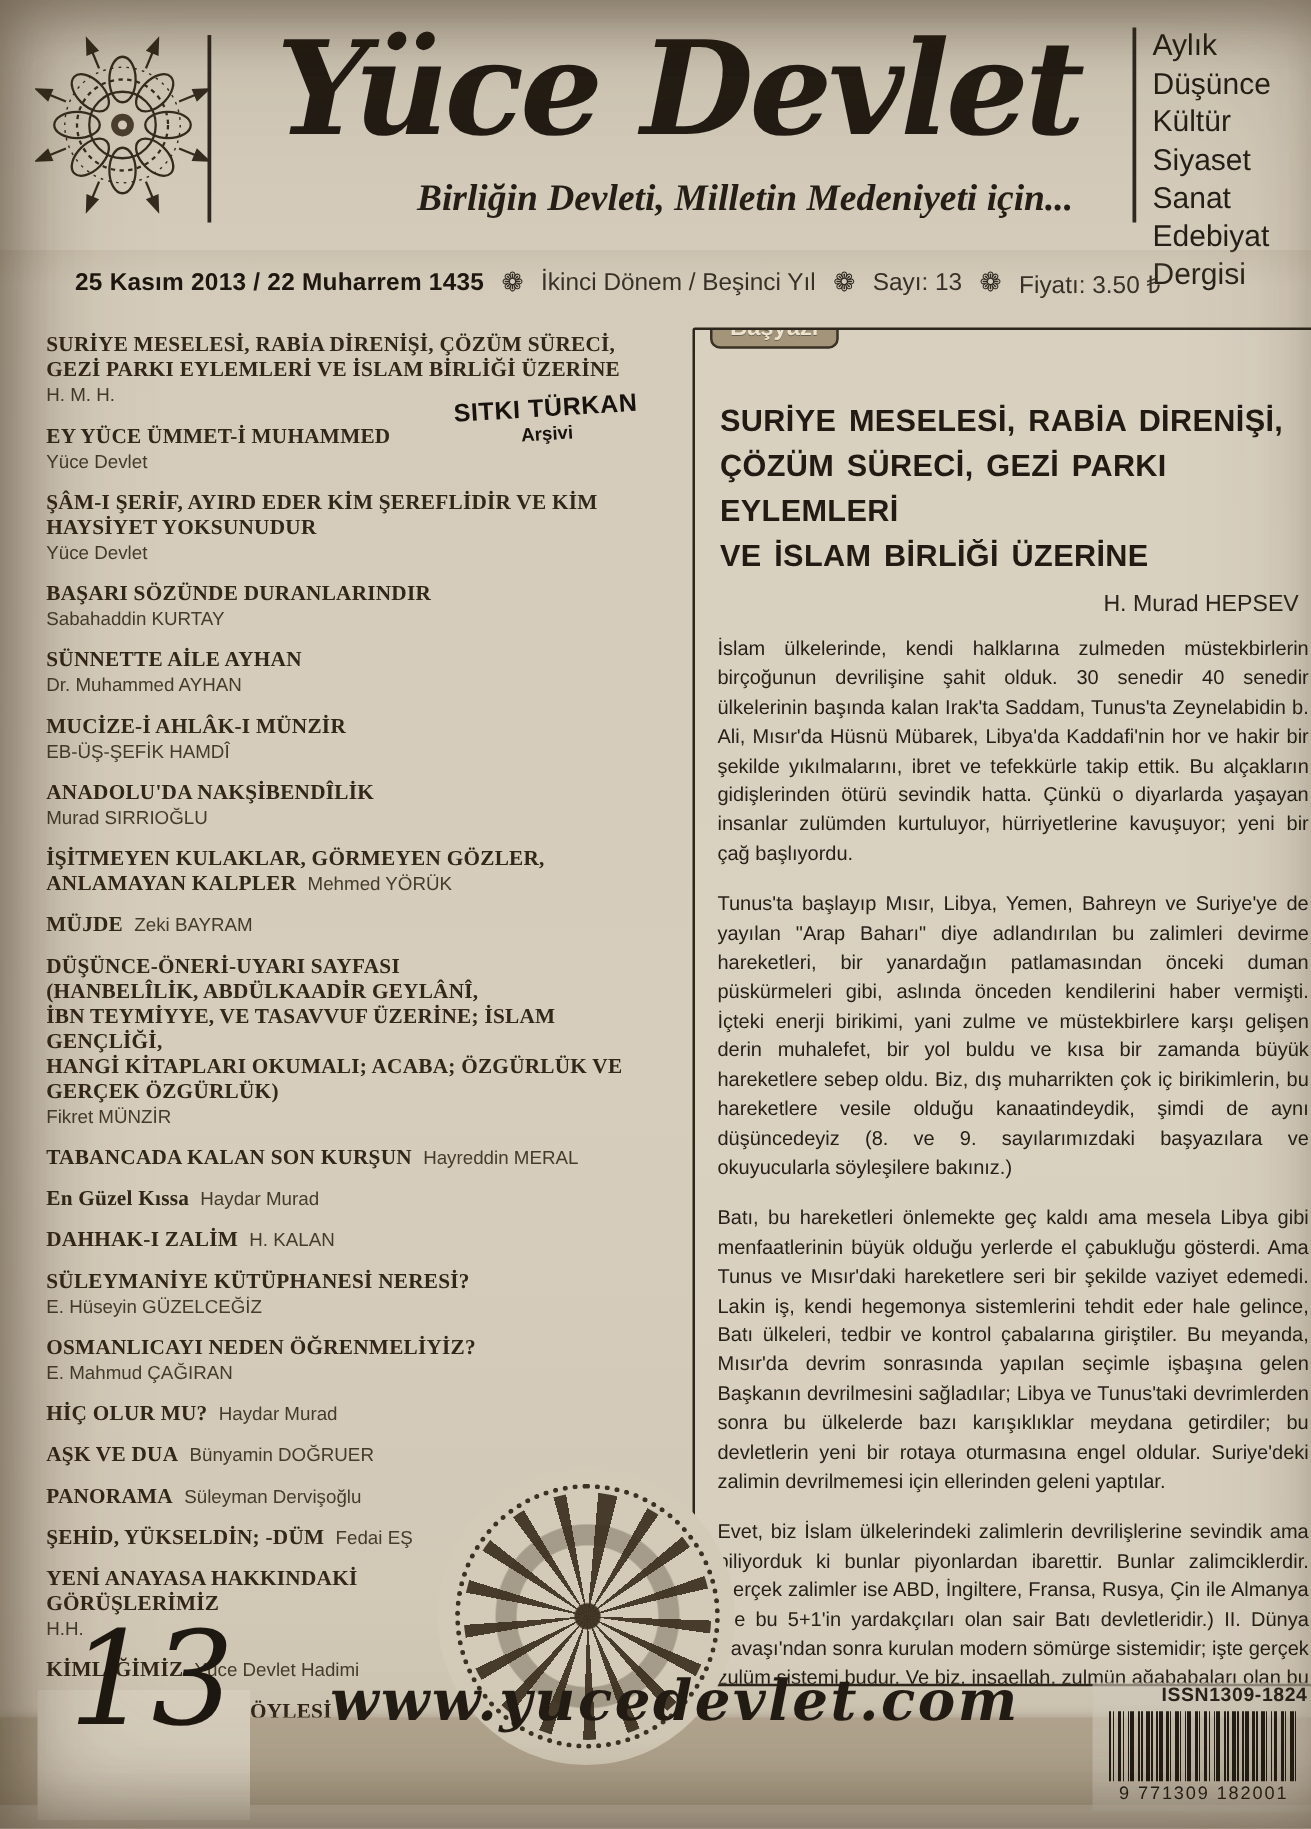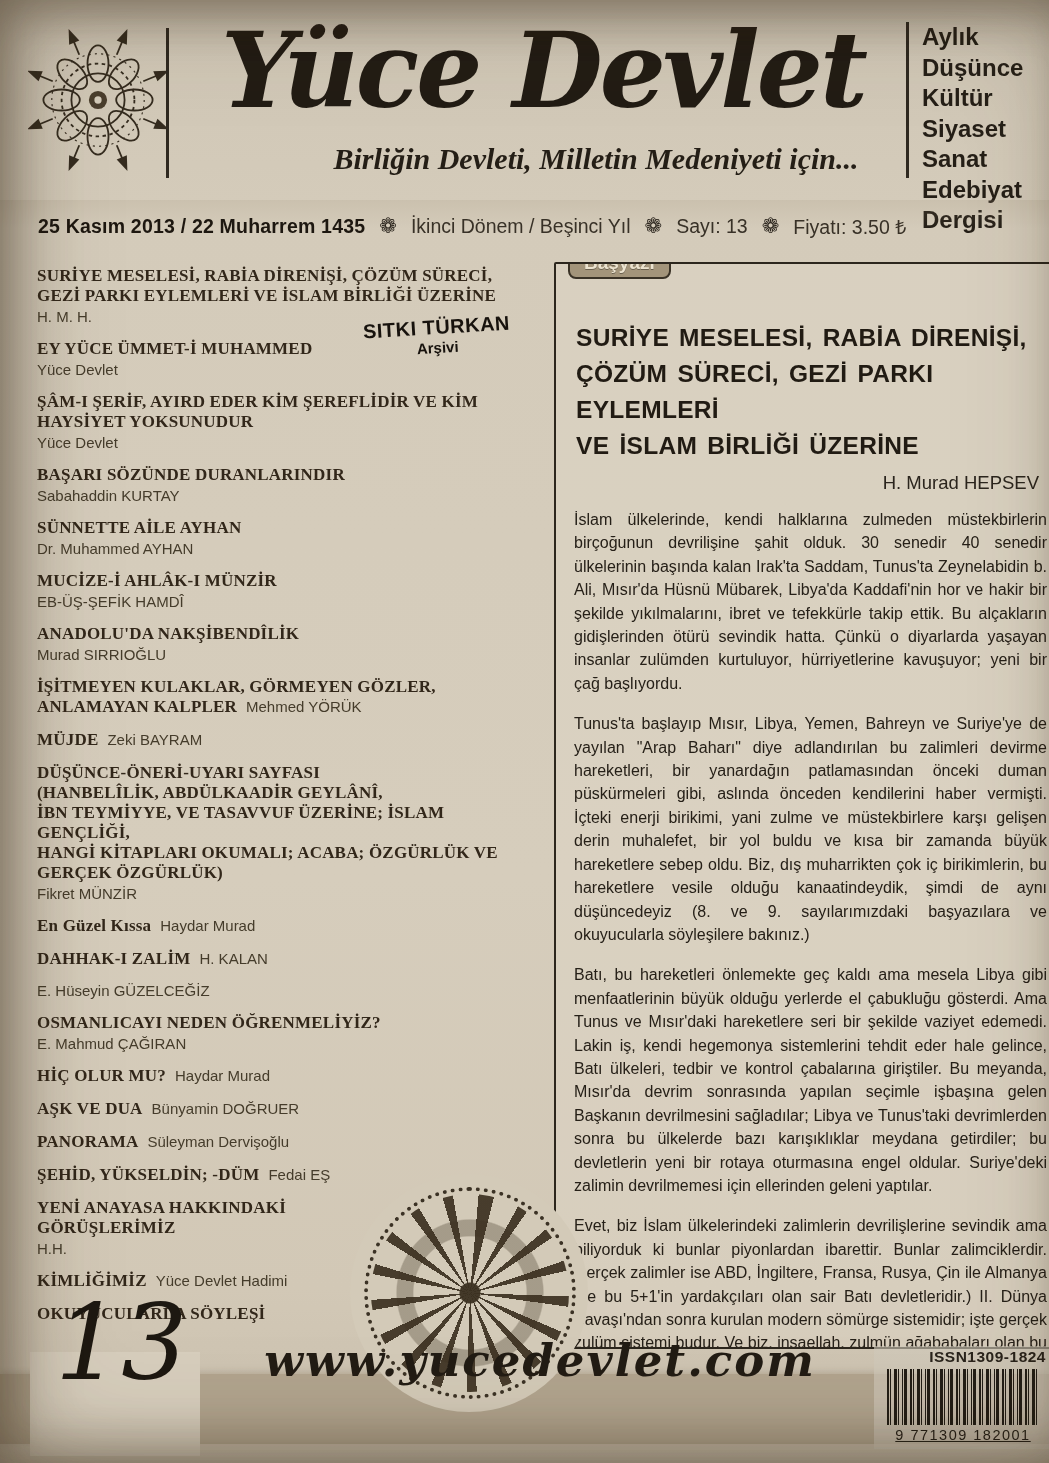--- a/index.html
+++ b/index.html
@@ -17,27 +17,27 @@
   .mast-divider{position:absolute;width:3px;background:#2f2920;}
   .mast-divider.left{left:166px;top:28px;height:150px;}
   .mast-divider.right{left:906px;top:22px;height:156px;}
   .mast-title{position:absolute;left:180px;top:-4px;width:726px;text-align:center;
         font-family:"DejaVu Serif", serif;font-style:italic;font-weight:bold;
         font-size:104px;line-height:150px;letter-spacing:-3px;color:#221c14;}
   .mast-tagline{position:absolute;left:286px;top:142px;width:620px;text-align:center;
         font-family:"Liberation Serif", serif;font-style:italic;font-weight:bold;
         font-size:30px;color:#241e16;}
   .mast-cats{position:absolute;left:922px;top:22px;width:125px;
-        font-weight:bold;font-size:24px;line-height:30.5px;color:#251f17;}
+        font-weight:normal;font-size:24px;line-height:30.5px;color:#251f17;}
   
   .issuebar{position:absolute;left:0;top:200px;width:1049px;height:52px;
         display:flex;align-items:center;gap:0;
         background:linear-gradient(180deg,rgba(160,146,120,.18),rgba(160,146,120,0) 55%);
         font-size:19.5px;}
-  .issuebar .date{margin-left:38px;font-weight:bold;color:#1d1710;letter-spacing:.2px;}
+  .issuebar .date{margin-left:60px;font-weight:bold;color:#1d1710;letter-spacing:.2px;}
   .issuebar .soft{color:#383127;}
   .orn{font-family:"DejaVu Sans", sans-serif;font-size:21px;color:#2e2character;color:#2e2820;margin:0 14px;}
   .issuebar .g1{margin-left:14px;} 
   
   .toc{position:absolute;left:37px;top:266px;width:494px;}
   .toc-item{margin-bottom:13px;}
   .toc-title{white-space:pre-line;font-family:"Liberation Serif", serif;font-weight:bold;
         font-size:17px;line-height:20px;letter-spacing:.2px;color:#32271a;}
   .toc-author{display:block;font-size:15px;line-height:18px;color:#453c2b;margin-top:2px;}
   .toc-item.inline .toc-author{display:inline;margin-left:9px;}
@@ -79,21 +79,21 @@
         padding:2px 4px 6px 4px;text-align:center;}
   .issn{font-size:15.5px;font-weight:bold;letter-spacing:.5px;color:#29231b;text-align:right;margin-right:2px;}
   .bars{margin:3px auto 2px auto;width:152px;height:56px;background:
         repeating-linear-gradient(90deg,
           #221d15 0 2px, transparent 2px 3px,
           #221d15 3px 4px, transparent 4px 7px,
           #221d15 7px 10px, transparent 10px 11px,
           #221d15 11px 12px, transparent 12px 15px,
           #221d15 15px 16px, transparent 16px 17px,
           #221d15 17px 20px, transparent 20px 23px);}
-  .bc-num{font-size:14.5px;letter-spacing:1.5px;color:#231d15;text-decoration:underline;}
+  .bc-num{font-size:14.5px;letter-spacing:1.5px;color:#231d15;}
   svg .ink{stroke:#352c1f;fill:none;}
 </style>
 </head>
 <body>
 
 <div class="page">
 
   <div class="masthead">
     <svg class="rosette" viewBox="0 0 100 118">
       <g class="ink" stroke="#352c1f" fill="none" stroke-width="1.3">
@@ -200,23 +200,24 @@
       <div class="toc-item"><span class="toc-title">MUCİZE-İ AHLÂK-I MÜNZİR</span><span class="toc-author">EB-ÜŞ-ŞEFİK HAMDÎ</span></div>
       <div class="toc-item"><span class="toc-title">ANADOLU'DA NAKŞİBENDÎLİK</span><span class="toc-author">Murad SIRRIOĞLU</span></div>
       <div class="toc-item inline"><span class="toc-title">İŞİTMEYEN  KULAKLAR, GÖRMEYEN GÖZLER,
 ANLAMAYAN KALPLER</span><span class="toc-author">Mehmed YÖRÜK</span></div>
       <div class="toc-item inline"><span class="toc-title">MÜJDE</span><span class="toc-author">Zeki BAYRAM</span></div>
       <div class="toc-item"><span class="toc-title">DÜŞÜNCE-ÖNERİ-UYARI SAYFASI
 (HANBELÎLİK, ABDÜLKAADİR GEYLÂNÎ,
 İBN TEYMİYYE, VE TASAVVUF ÜZERİNE; İSLAM GENÇLİĞİ,
 HANGİ KİTAPLARI OKUMALI; ACABA; ÖZGÜRLÜK VE
 GERÇEK ÖZGÜRLÜK)</span><span class="toc-author">Fikret MÜNZİR</span></div>
+      <div class="toc-item inline"><span class="toc-title">TABANCADA KALAN SON KURŞUN</span><span class="toc-author">Hayreddin MERAL</span></div>
       <div class="toc-item inline"><span class="toc-title">En Güzel Kıssa</span><span class="toc-author">Haydar Murad</span></div>
       <div class="toc-item inline"><span class="toc-title">DAHHAK-I ZALİM</span><span class="toc-author">H. KALAN</span></div>
-      <div class="toc-item"><span class="toc-author">E. Hüseyin GÜZELCEĞİZ</span></div>
+      <div class="toc-item"><span class="toc-title">SÜLEYMANİYE KÜTÜPHANESİ NERESİ?</span><span class="toc-author">E. Hüseyin GÜZELCEĞİZ</span></div>
       <div class="toc-item"><span class="toc-title">OSMANLICAYI NEDEN ÖĞRENMELİYİZ?</span><span class="toc-author">E. Mahmud ÇAĞIRAN</span></div>
       <div class="toc-item inline"><span class="toc-title">HİÇ OLUR MU?</span><span class="toc-author">Haydar Murad</span></div>
       <div class="toc-item inline"><span class="toc-title">AŞK VE DUA</span><span class="toc-author">Bünyamin DOĞRUER</span></div>
       <div class="toc-item inline"><span class="toc-title">PANORAMA</span><span class="toc-author">Süleyman Dervişoğlu</span></div>
       <div class="toc-item inline"><span class="toc-title">ŞEHİD, YÜKSELDİN; -DÜM</span><span class="toc-author">Fedai EŞ</span></div>
       <div class="toc-item"><span class="toc-title">YENİ ANAYASA HAKKINDAKİ
 GÖRÜŞLERİMİZ</span><span class="toc-author">H.H.</span></div>
       <div class="toc-item inline"><span class="toc-title">KİMLİĞİMİZ</span><span class="toc-author">Yüce Devlet Hadimi</span></div>
       <div class="toc-item"><span class="toc-title">OKUYUCULARLA SÖYLEŞİ</span></div>
     </div>

